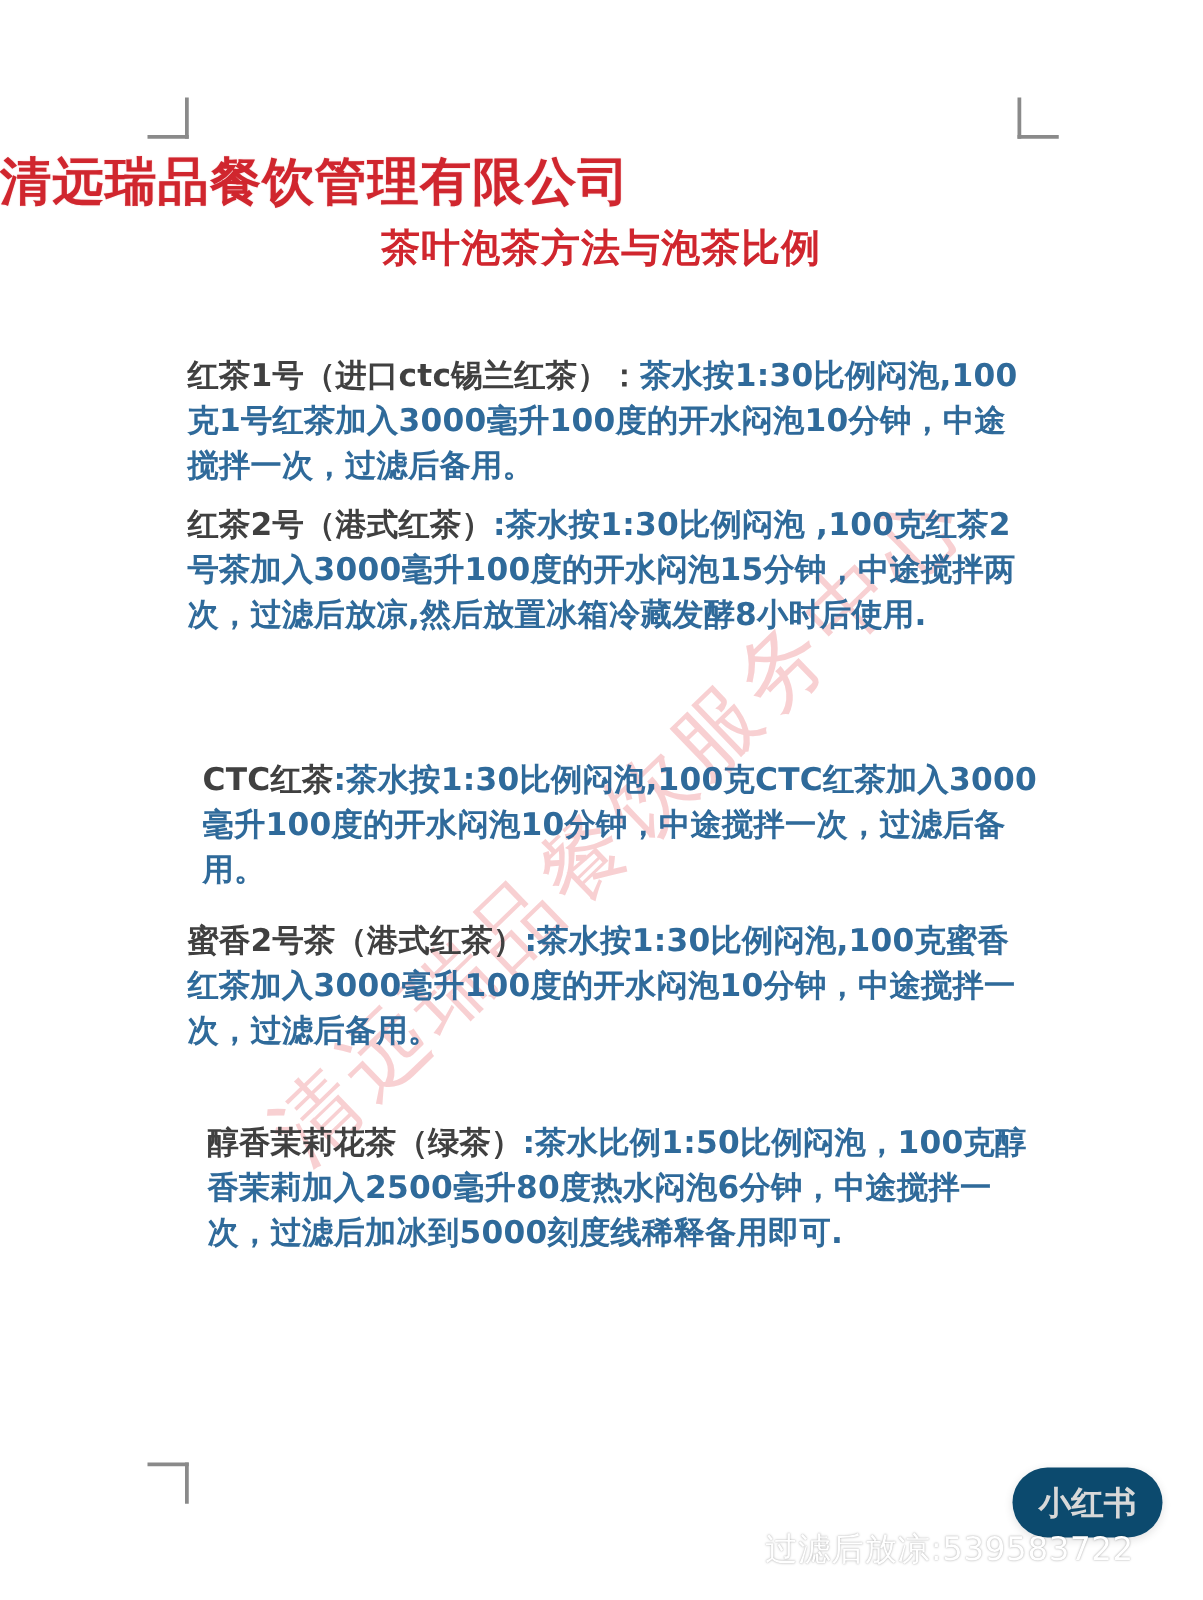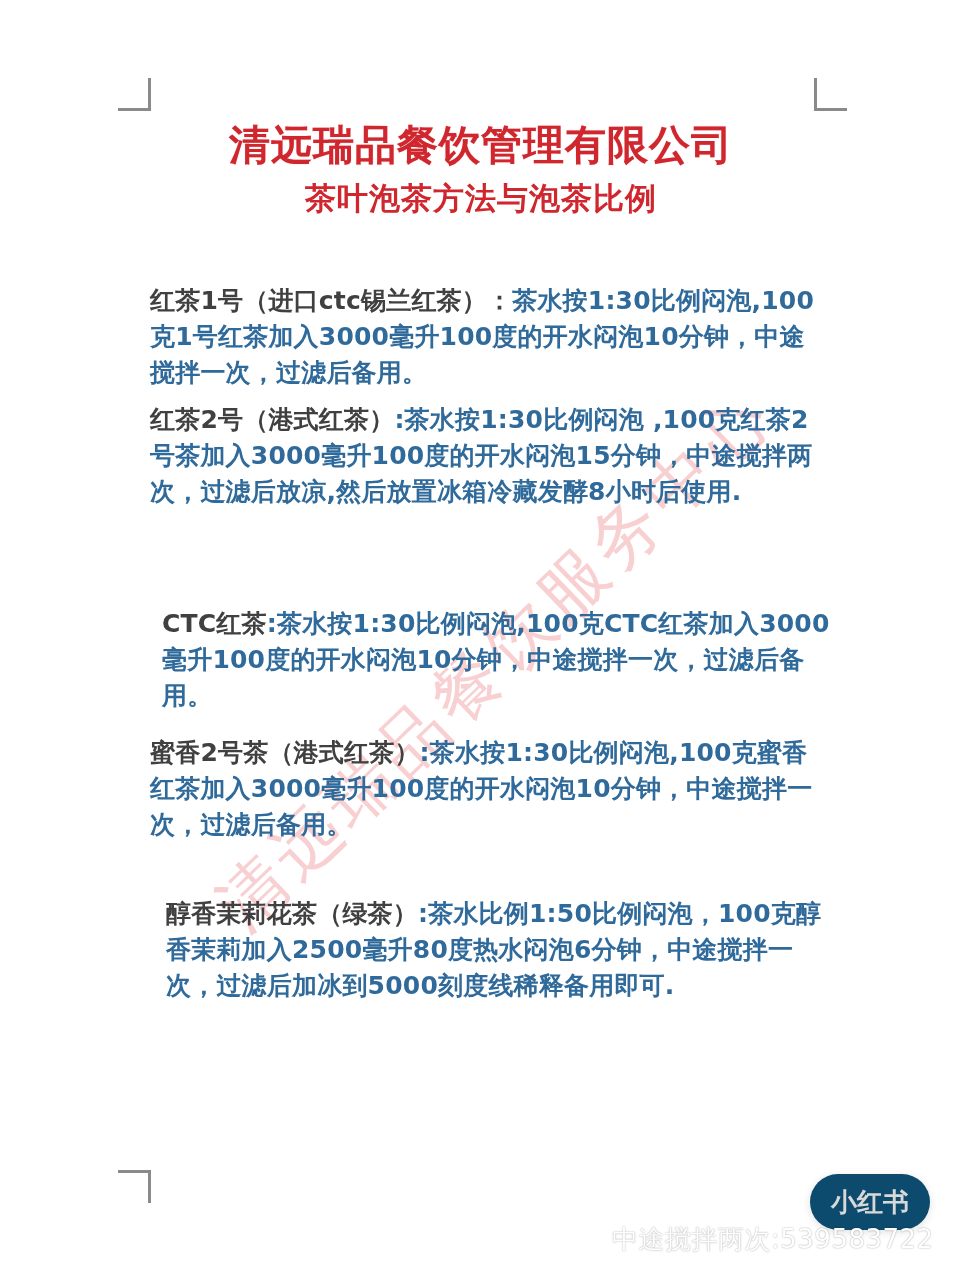--- a/index.html
+++ b/index.html
@@ -7,21 +7,21 @@
       width: 962px; height: 1280px; position: relative; overflow: hidden;
       background: #ffffff;
       font-family: "DejaVu Sans", "Liberation Sans", sans-serif;
     }
     .corner { position: absolute; width: 30px; height: 30px; border-color: #8a8a8a; border-style: solid; border-width: 0; }
     .corner.tl { left: 118px; top: 78px; border-right-width: 3px; border-bottom-width: 3px; }
     .corner.tr { left: 814px; top: 78px; border-left-width: 3px; border-bottom-width: 3px; }
     .corner.bl { left: 118px; top: 1170px; border-right-width: 3px; border-top-width: 3px; }
 
     .title {
-      position: absolute; left: 0; width: 962px; top: 118px; text-align: center;
+      position: absolute; left: 0; width: 962px; top: 118px; 
       color: #d0262e; font-size: 41px; font-weight: bold; letter-spacing: 1px;
       text-shadow: 0 0 1px rgba(208,38,46,0.4);
     }
     .subtitle {
       position: absolute; left: 0; width: 962px; top: 178px; text-align: center;
       color: #d0262e; font-size: 31px; font-weight: bold; letter-spacing: 1px;
     }
 
     .watermark {
       position: absolute; left: 110px; top: 615px; width: 770px; text-align: center;
@@ -72,13 +72,13 @@
 
 <p class="entry e2" style="margin:0"><span class="name">红茶2号（港式红茶）</span><span>:茶水按1:30比例闷泡 ,100克红茶2号茶加入3000毫升100度的开水闷泡15分钟，中途搅拌两次，过滤后放凉,然后放置冰箱冷藏发酵8小时后使用.</span></p>
 
 <p class="entry e3" style="margin:12px"><span class="name">CTC红茶</span><span>:茶水按1:30比例闷泡,100克CTC红茶加入3000毫升100度的开水闷泡10分钟，中途搅拌一次，过滤后备用。</span></p>
 
 <p class="entry e4" style="margin:0"><span class="name">蜜香2号茶（港式红茶）</span><span>:茶水按1:30比例闷泡,100克蜜香红茶加入3000毫升100度的开水闷泡10分钟，中途搅拌一次，过滤后备用。</span></p>
 
 <p class="entry e5" style="margin:16px"><span class="name">醇香茉莉花茶（绿茶）</span><span>:茶水比例1:50比例闷泡，100克醇香茉莉加入2500毫升80度热水闷泡6分钟，中途搅拌一次，过滤后加冰到5000刻度线稀释备用即可.</span></p>
 
 <div class="xhs-badge">小红书</div>
-<div class="xhs-id">中途搅拌两次:539583722</div>
+<div class="xhs-id">过滤后放凉:539583722</div>
 
 </body></html>

